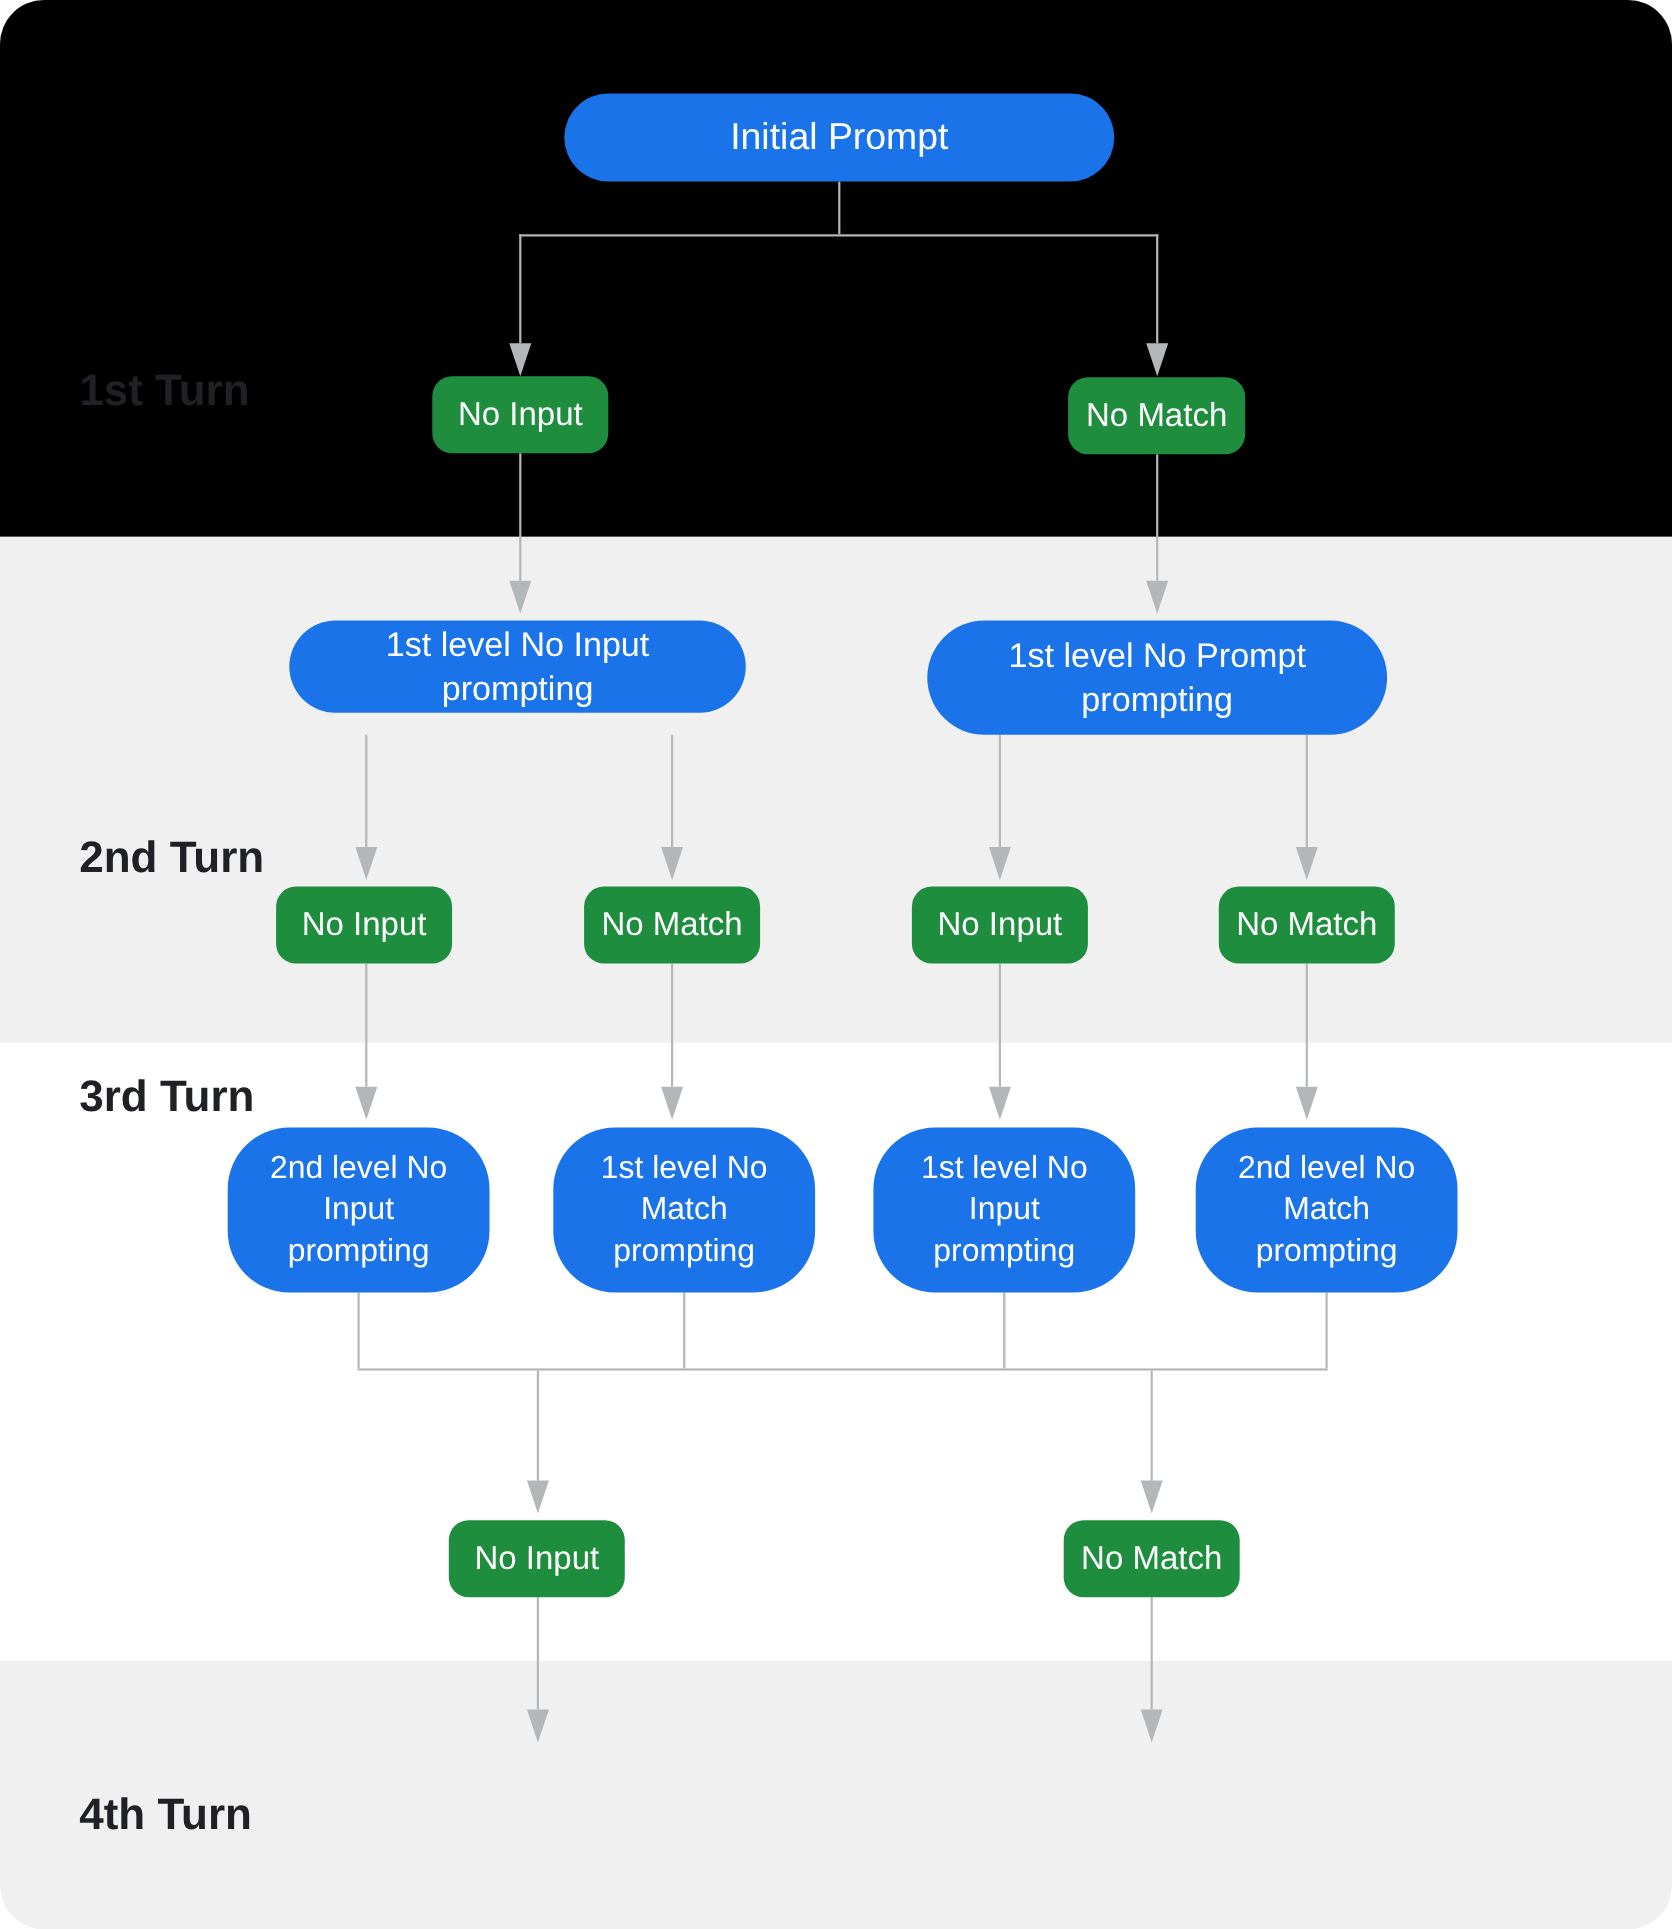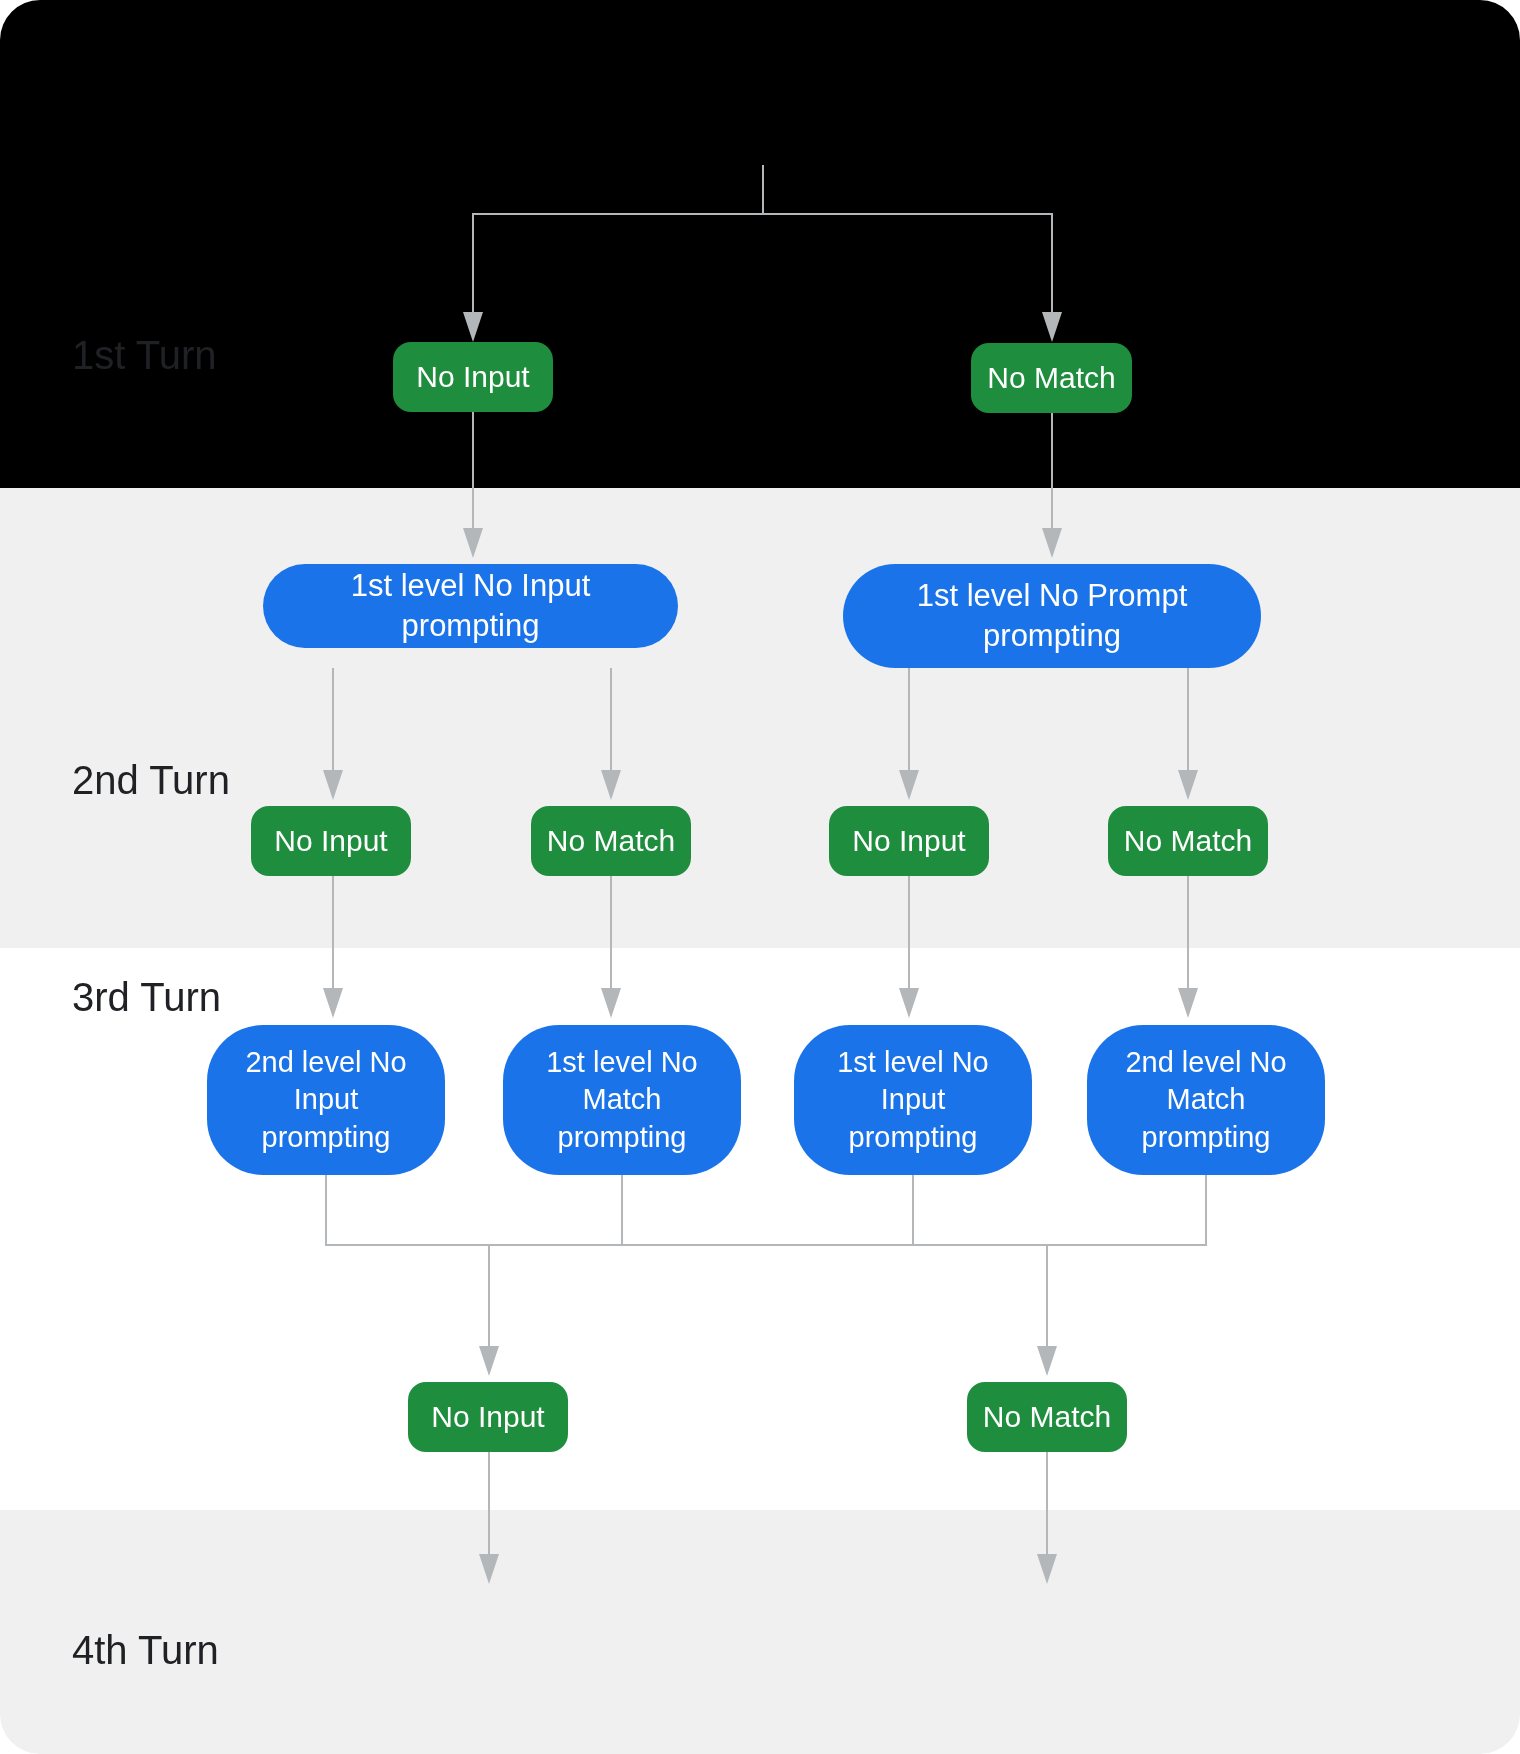--- a/index.html
+++ b/index.html
@@ -29,21 +29,21 @@
     font-weight:500;
     white-space:pre-line;
     line-height:1.28;
   }
   .node-blue{background:var(--node-blue,#1a73e8);}
   .node-green{background:var(--node-green,#1e8e3e);}
   .turn-label{
     position:absolute;
     color:var(--turn-label-color,#202124);
     font-size:40px;
-    font-weight:400;
+    font-weight:700;
     white-space:nowrap;
   }
 </style>
 </head>
 <body>
 
 <div class="canvas">
 
   <div class="band band-black" style="top:0;height:488px"></div>
   <div class="band band-gray" style="top:488px;height:460px"></div>
@@ -89,20 +89,21 @@
   <div class="line" style="left:488px;top:1246px;width:2px;height:100px"></div>
   <div class="line" style="left:1046px;top:1246px;width:2px;height:100px"></div>
   <div class="arrow-head" style="left:479px;top:1346px"></div>
   <div class="arrow-head" style="left:1037px;top:1346px"></div>
 
   <div class="line" style="left:488px;top:1452px;width:2px;height:102px"></div>
   <div class="line" style="left:1046px;top:1452px;width:2px;height:102px"></div>
   <div class="arrow-head" style="left:479px;top:1554px"></div>
   <div class="arrow-head" style="left:1037px;top:1554px"></div>
 
+  <div class="node node-blue" style="left:513px;top:85px;width:500px;height:80px;border-radius:40px;font-size:34px">Initial Prompt</div>
 
   <div class="node node-green" style="left:393px;top:342px;width:160px;height:70px;border-radius:18px;font-size:30px">No Input</div>
   <div class="node node-green" style="left:971px;top:343px;width:161px;height:70px;border-radius:18px;font-size:30px">No Match</div>
 
   <div class="node node-blue" style="left:263px;top:564px;width:415px;height:84px;border-radius:52px;font-size:31px">1st level No Input
 prompting</div>
   <div class="node node-blue" style="left:843px;top:564px;width:418px;height:104px;border-radius:52px;font-size:31px">1st level No Prompt
 prompting</div>
 
   <div class="node node-green" style="left:251px;top:806px;width:160px;height:70px;border-radius:18px;font-size:30px">No Input</div>

